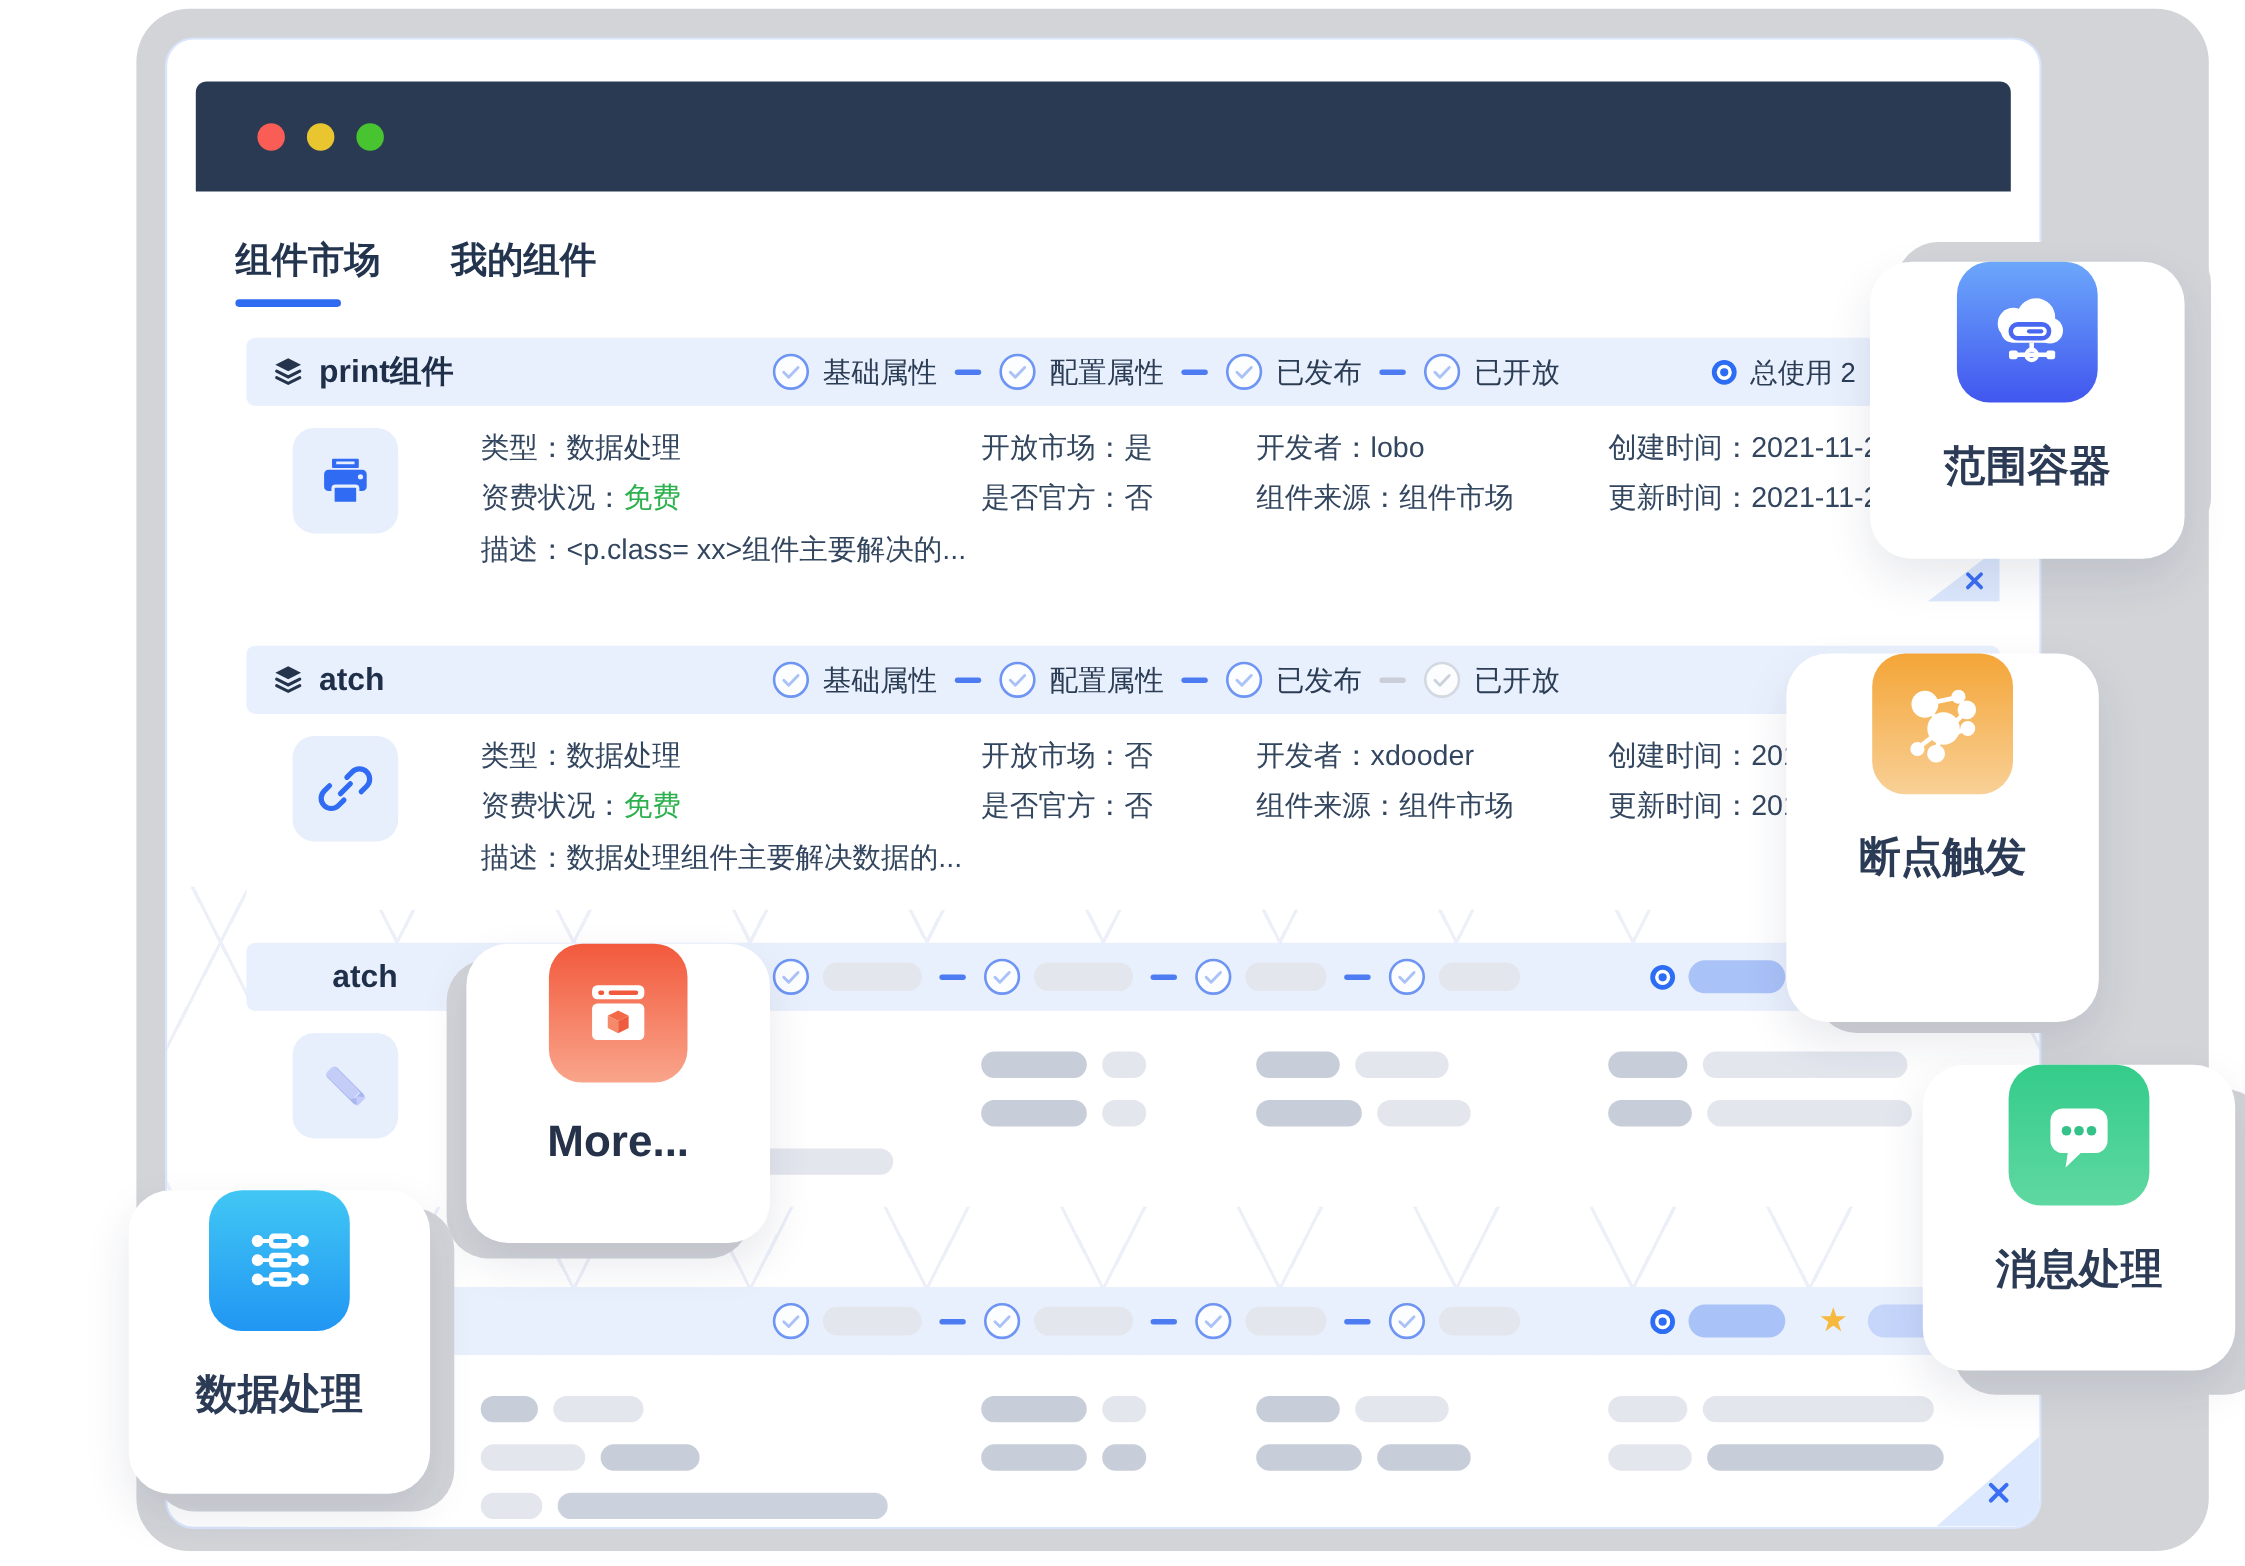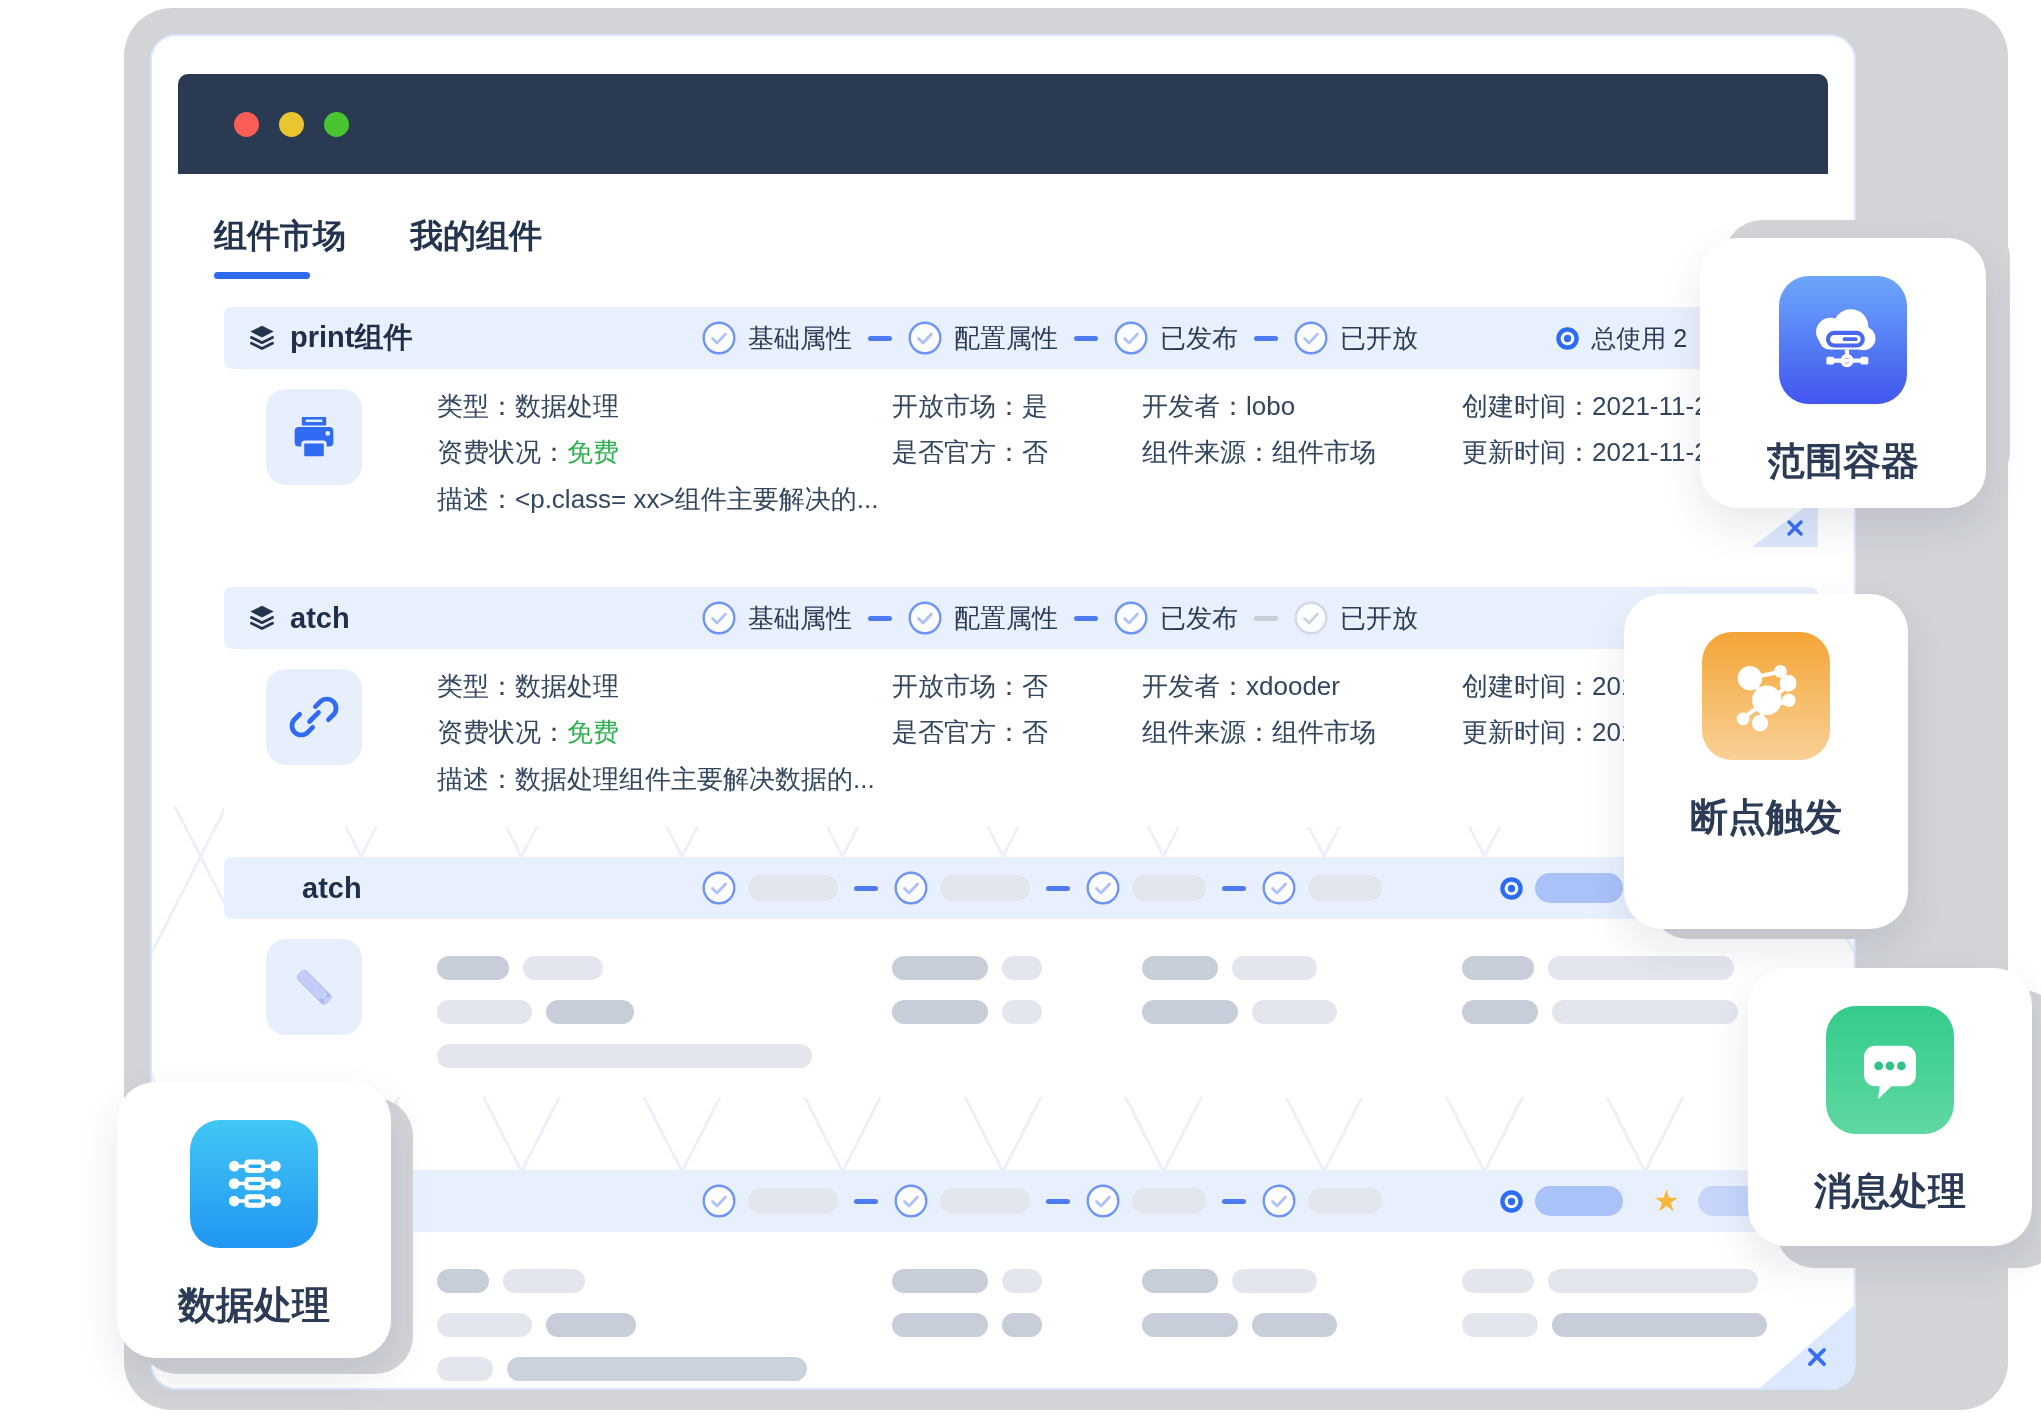--- a/index.html
+++ b/index.html
@@ -71,21 +71,21 @@
     align-items:flex-end; justify-content:flex-end; padding:0 12px 8px 0; cursor:pointer; }
   .fold.small { width:66px; height:50px; clip-path:polygon(100% 0, 100% 100%, 0 100%); }
   .fold.big { width:94px; height:82px; clip-path:polygon(100% 0, 100% 100%, 0 100%); padding:0 24px 18px 0; }
   .fold svg { display:block; }
 
   
   .fcard-wrap { position:absolute; z-index:10; }
   .fcard-shadow { position:absolute; inset:0; background:#d2d4d8; border-radius:38px; }
   .fcard { position:absolute; inset:0; background:#ffffff; border-radius:38px;
     box-shadow:0 18px 42px rgba(30,42,74,.10); display:flex; flex-direction:column;
-    align-items:center; padding-top:38px; }
+    align-items:center; }
   .fcard .tile { width:128px; height:128px; border-radius:30px; display:flex;
     align-items:center; justify-content:center; }
   .fcard .flabel { margin-top:32px; font-size:38px; font-weight:bold; color:#2b3a55; }
   .tile.blue   { background:linear-gradient(180deg,#6ca7fb,#4156ef); }
   .tile.orange { background:linear-gradient(180deg,#f4a537,#f8d096); }
   .tile.indigo { background:linear-gradient(180deg,#7a82f0,#9ba4f6); }
   .tile.cyan   { background:linear-gradient(180deg,#41c7f4,#2196f3); }
   .tile.green  { background:linear-gradient(180deg,#34cc8a,#5fd8a2); }
   .tile.red    { background:linear-gradient(180deg,#f2593c,#f9a58b); }
 </style>
@@ -544,20 +544,37 @@
             <line x1="21" y1="32" x2="20" y2="37"></line>
               <circle cx="19.5" cy="39" r="3.6"></circle>
           </g>
         </svg>
       </div>
       <div class="flabel">断点触发</div>
     </div>
   </div>
 
 
+  <div class="fcard-wrap" style="left:424px; top:858px; width:276px; height:272px;">
+    <div class="fcard-shadow" style="transform:translate(-18px,14px);"></div>
+    <div class="fcard">
+      <div class="tile red" style="width:126px;height:126px;">
+        <svg width="76" height="76" viewBox="0 0 48 48">
+          <rect x="9" y="8" width="30" height="8" rx="3" fill="#fff"></rect>
+          <rect x="12.5" y="11" width="3.5" height="2.6" rx="1.3" fill="#f2593c"></rect>
+          <rect x="18.5" y="11" width="17" height="2.6" rx="1.3" fill="#f2593c"></rect>
+          <rect x="9" y="18.5" width="30" height="21" rx="3" fill="#fff"></rect>
+          <path d="M24 22.5 L30 25.5 L24 28.5 L18 25.5 Z" fill="#f4684a"></path>
+          <path d="M18 25.5 L24 28.5 L24 35.5 L18 32.5 Z" fill="#f58a6b"></path>
+          <path d="M30 25.5 L24 28.5 L24 35.5 L30 32.5 Z" fill="#ef5b3d"></path>
+        </svg>
+      </div>
+      <div class="flabel" style="font-size:40px;color:#26324a;">More...</div>
+    </div>
+  </div>
 
   <div class="fcard-wrap" style="left:117px; top:1082px; width:274px; height:276px;">
     <div class="fcard-shadow" style="transform:translate(22px,16px);"></div>
     <div class="fcard">
       <div class="tile cyan">
         <svg width="76" height="76" viewBox="0 0 48 48">
           <g fill="#fff">
             <rect x="18" y="8.5" width="13" height="8.5" rx="2.6"></rect>
             <rect x="18" y="19.5" width="13" height="8.5" rx="2.6"></rect>
             <rect x="18" y="30.5" width="13" height="8.5" rx="2.6"></rect>

